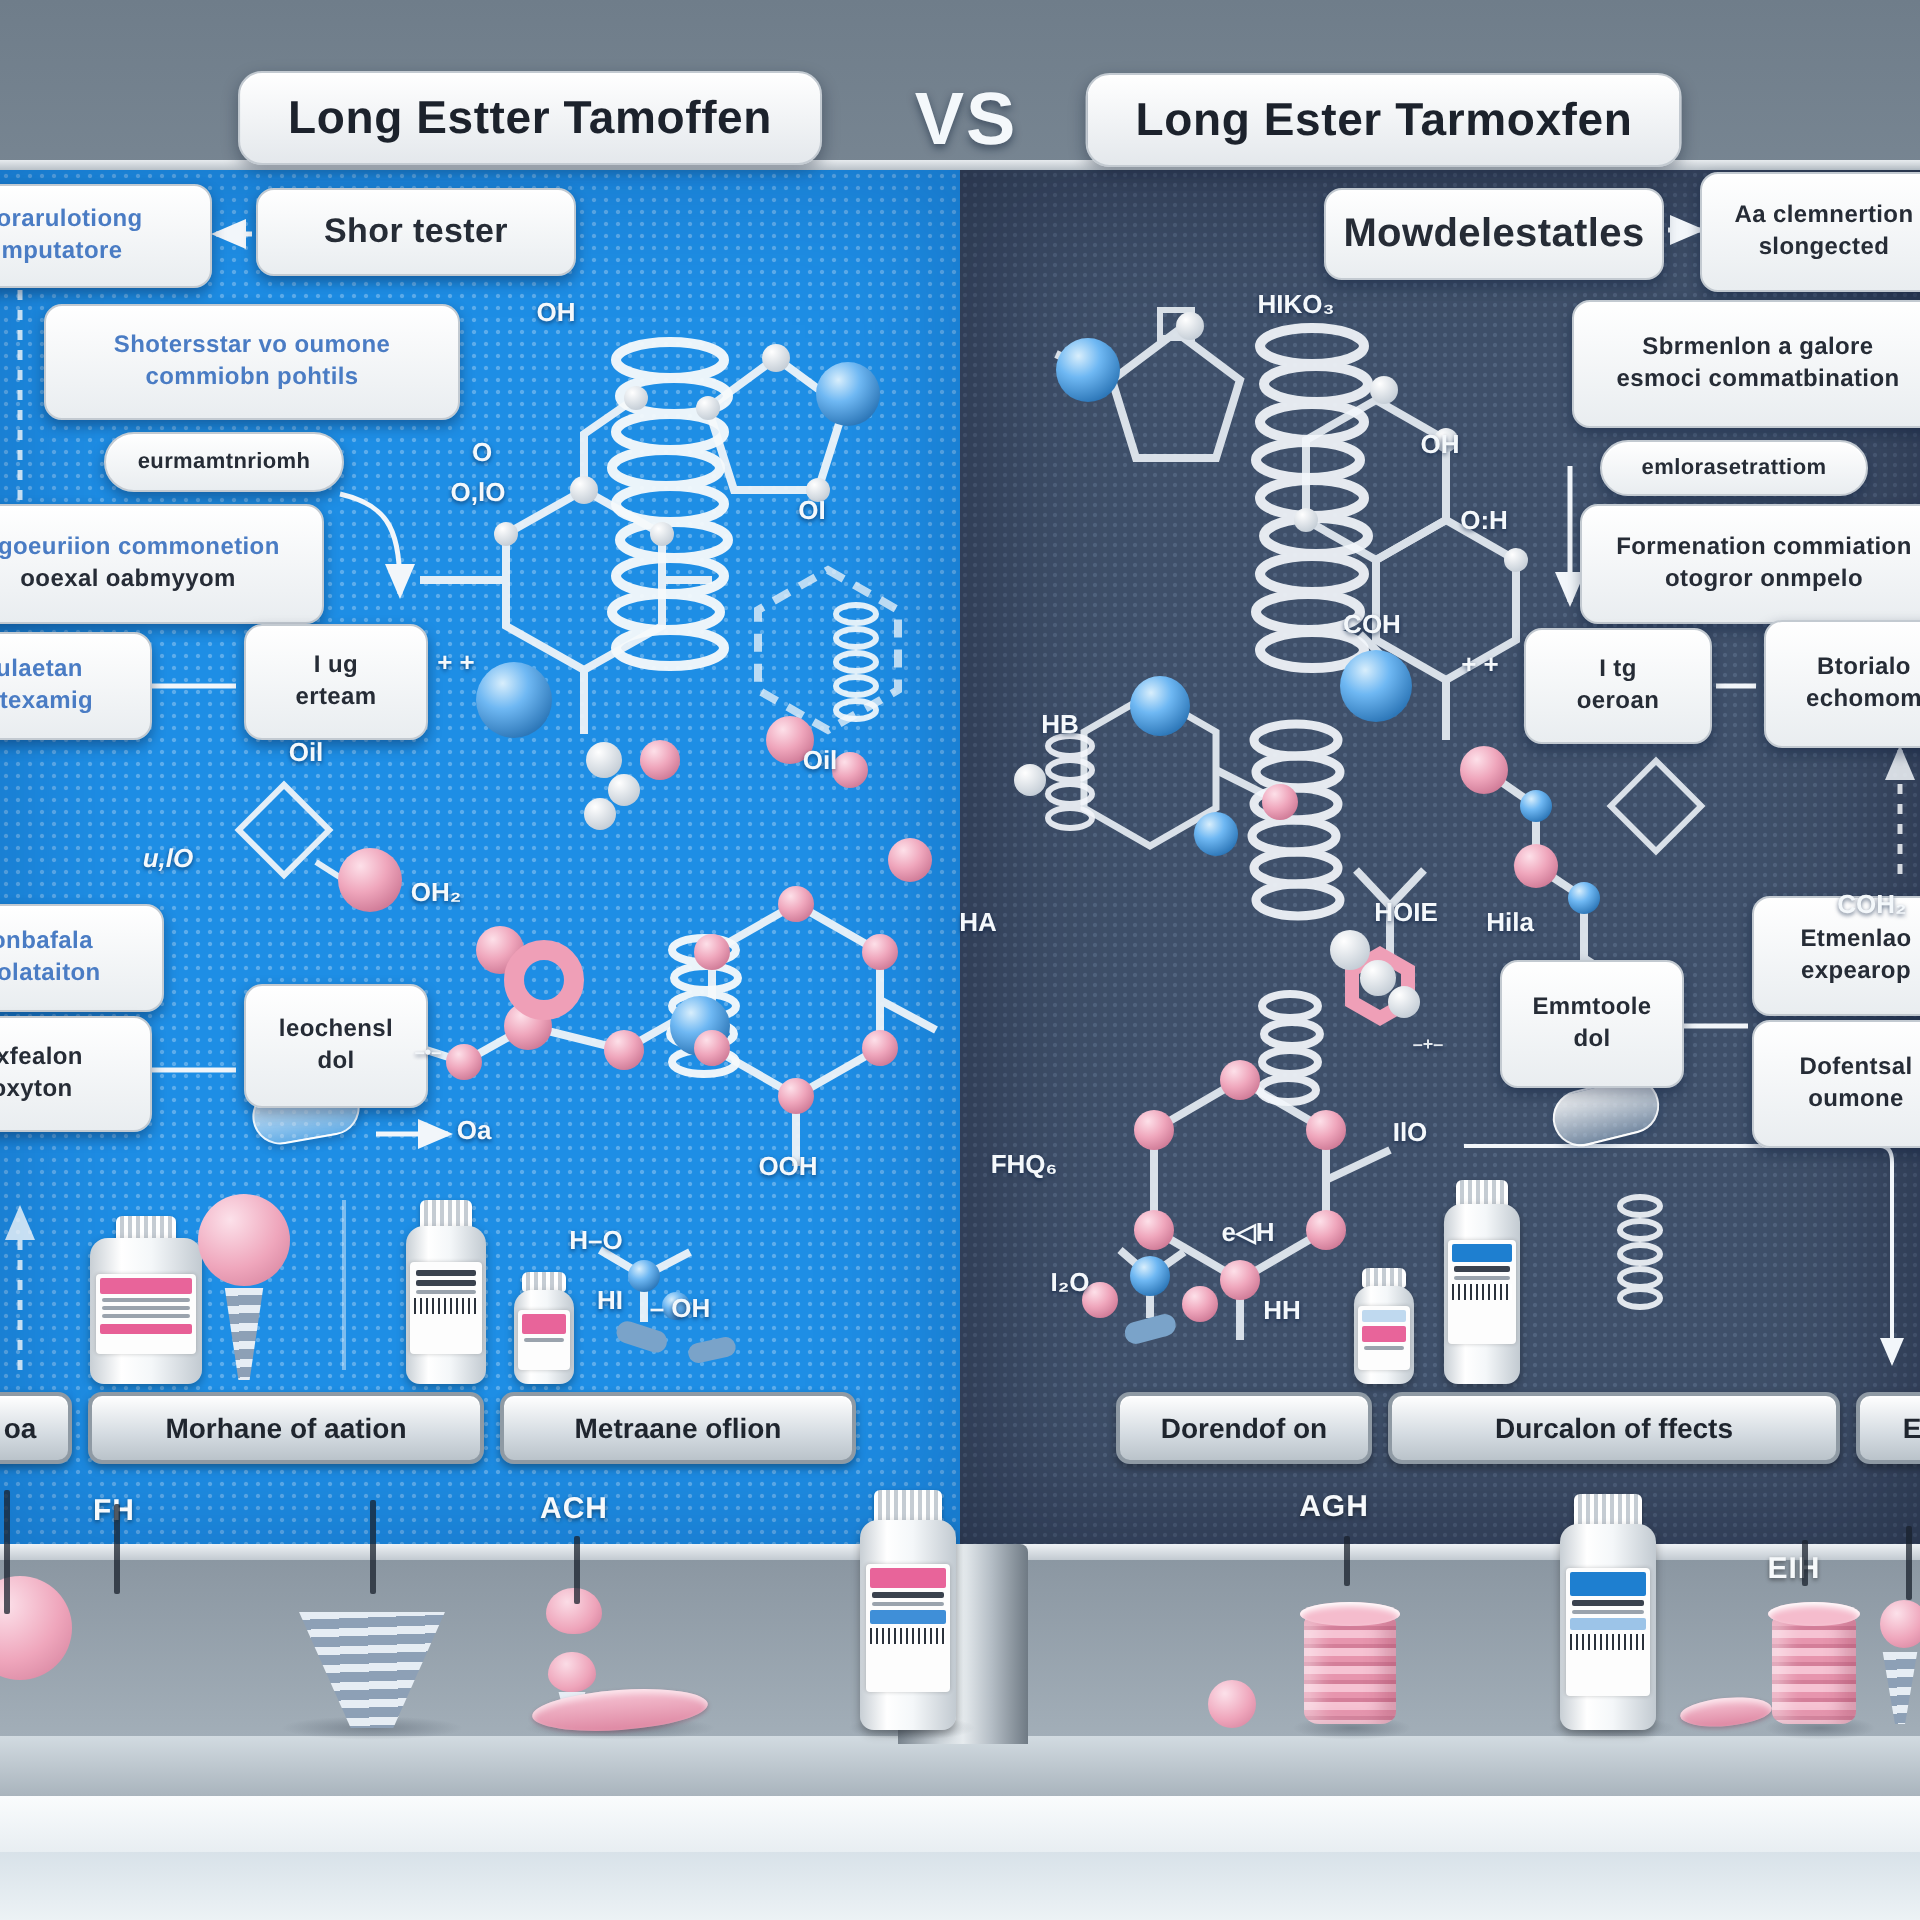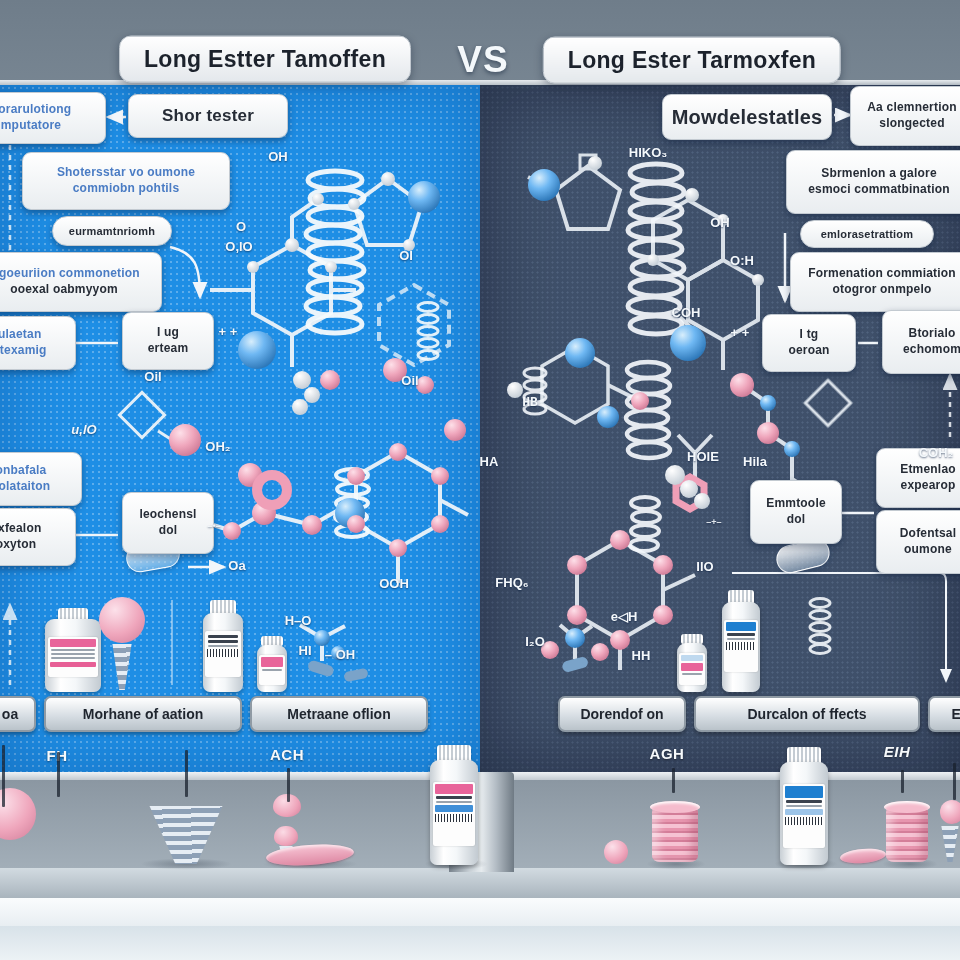--- a/index.html
+++ b/index.html
@@ -531,39 +531,39 @@
         <span class="t-dark">dol</span>
       </div>
       <div class="label-box" style="left: 876px; top: 510px; width: 104px; height: 64px;">
         <span class="t-dark">Dofentsal</span>
         <span class="t-dark">oumone</span>
       </div>
       <div class="chem-label" style="left: 648px; top: 152px;">HIKO₃</div>
       <div class="chem-label" style="left: 720px; top: 222px;">OH</div>
       <div class="chem-label" style="left: 742px; top: 260px;">O:H</div>
       <div class="chem-label" style="left: 686px; top: 312px;">COH</div>
-      <div class="chem-label" style="left: 530px; top: 402px; font-family: Liberation Mono, monospace;">HB</div>
+      <div class="chem-label" style="left: 530px; top: 362px;">HB</div>
       <div class="chem-label" style="left: 740px; top: 332px;">+ +</div>
       <div class="chem-label" style="left: 489px; top: 461px;">HA</div>
       <div class="chem-label" style="left: 703px; top: 456px;">HOIE</div>
       <div class="chem-label" style="left: 755px; top: 461px;">Hila</div>
       <div class="chem-label small" style="left: 714px; top: 522px;">–+–</div>
       <div class="chem-label" style="left: 936px; top: 452px;">COH₂</div>
       <div class="chem-label" style="left: 512px; top: 582px;">FHQ₆</div>
       <div class="chem-label" style="left: 705px; top: 566px;">IlO</div>
       <div class="chem-label" style="left: 535px; top: 641px;">I₂O</div>
       <div class="chem-label" style="left: 624px; top: 616px;">e◁H</div>
       <div class="chem-label" style="left: 641px; top: 655px;">HH</div>
       <div class="bar" style="left: 558px; width: 128px;">Dorendof on</div>
       <div class="bar" style="left: 694px; width: 226px;">Durcalon of ffects</div>
       <div class="bar" style="left: 928px; width: 60px;">El</div>
       <div class="shelf-label" style="left: 57px; top: 747px;">FH</div>
       <div class="shelf-label" style="left: 287px; top: 746px;">ACH</div>
       <div class="shelf-label" style="left: 667px; top: 745px;">AGH</div>
-      <div class="shelf-label" style="left: 897px; top: 743px; font-style: italic;">EIH</div>
+      <div class="shelf-label" style="left: 897px; top: 776px;">EIH</div>
       <div class="tick" style="left: 2px; top: 745px; height: 62px;"></div>
       <div class="tick" style="left: 57px; top: 752px; height: 45px;"></div>
       <div class="tick" style="left: 185px; top: 750px; height: 47px;"></div>
       <div class="tick" style="left: 287px; top: 768px; height: 34px;"></div>
       <div class="tick" style="left: 672px; top: 768px; height: 25px;"></div>
       <div class="tick" style="left: 901px; top: 770px; height: 23px;"></div>
       <div class="tick" style="left: 953px; top: 763px; height: 37px;"></div>
     </div>
 
   <div class="title-pill" style="left:265px;top:59px">Long Estter Tamoffen</div>

